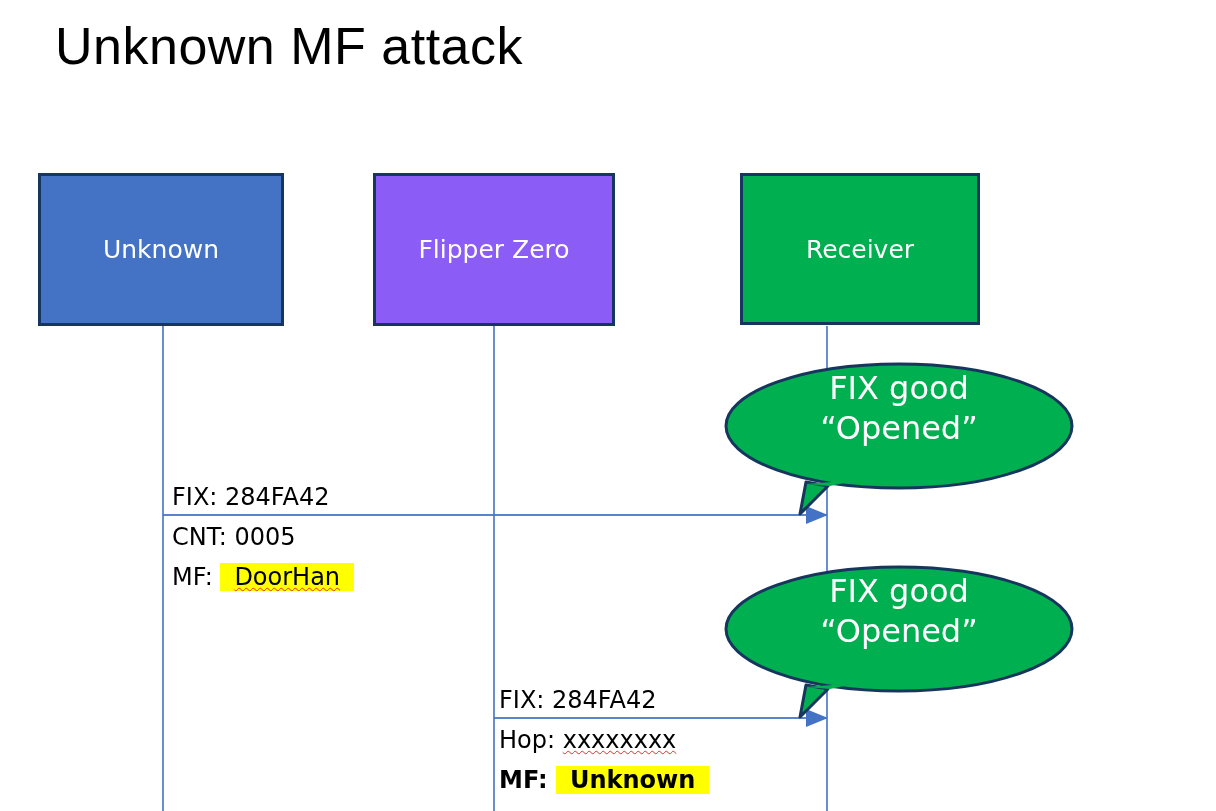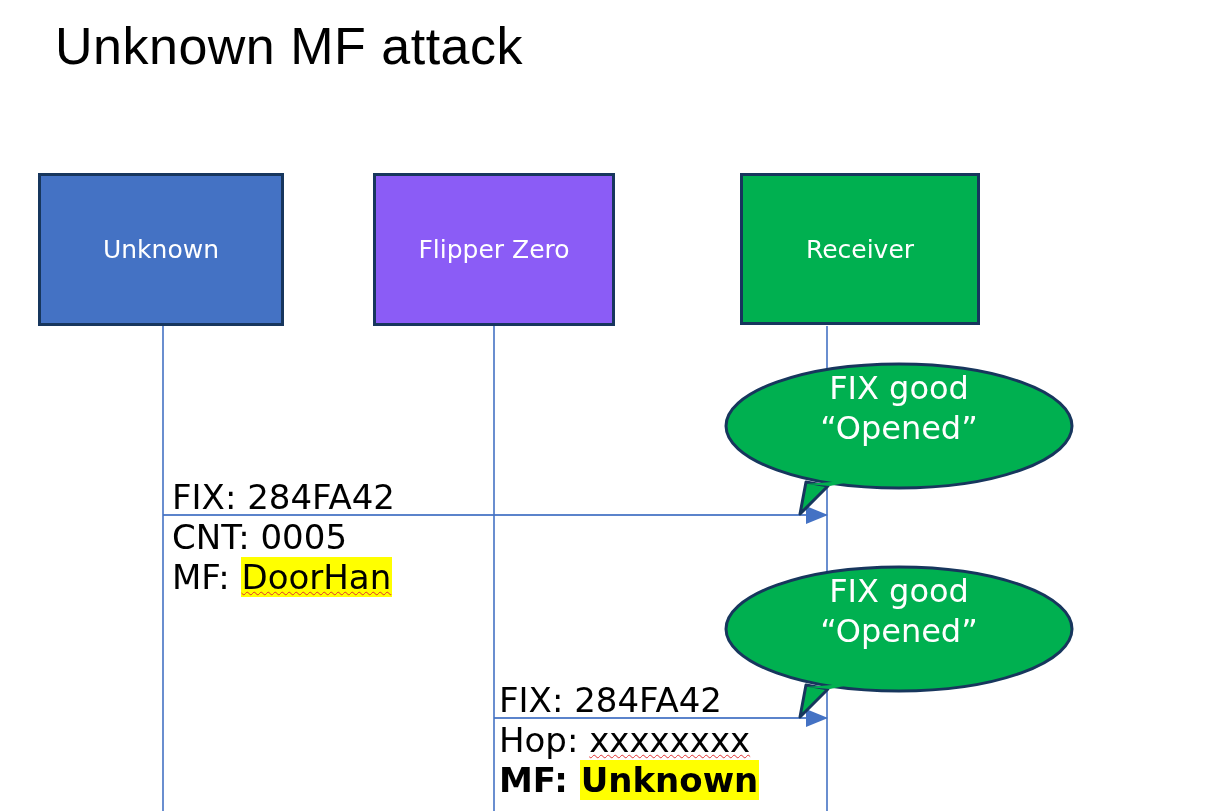--- a/index.html
+++ b/index.html
@@ -80,37 +80,37 @@
     pointer-events: none;
   }
   #callout-1 { left: 718px; top: 358px; width: 362px; height: 165px; }
   #callout-1 .callout-text { padding-top: 10px; }
   #callout-2 { left: 718px; top: 561px; width: 362px; height: 165px; }
   #callout-2 .callout-text { padding-top: 10px; }
 
   
   .msg-label {
     position: absolute;
-    font-size: 34px;
+    font-size: 24px;
     line-height: 40px;
     color: #000000;
     white-space: nowrap;
     font-family: "DejaVu Sans", "Liberation Sans", sans-serif;
   }
   #msg1-line1 { left: 172px; top: 477px; }
   #msg1-line2 { left: 172px; top: 517px; }
   #msg1-line3 { left: 172px; top: 557px; }
 
   #msg2-line1 { left: 499px; top: 680px; }
   #msg2-line2 { left: 499px; top: 720px; text-align: center; }
   #msg2-line3 { left: 499px; top: 760px; font-weight: bold; }
 
   .hl {
     background: #FFFF00;
-    padding: 0 1px;
+    padding: 0 14px;
   }
   .squiggle {
     text-decoration: underline;
     text-decoration-style: wavy;
     text-decoration-color: #E03030;
     text-decoration-thickness: 1px;
     text-underline-offset: 2px;
   }
 </style>
 </head>

